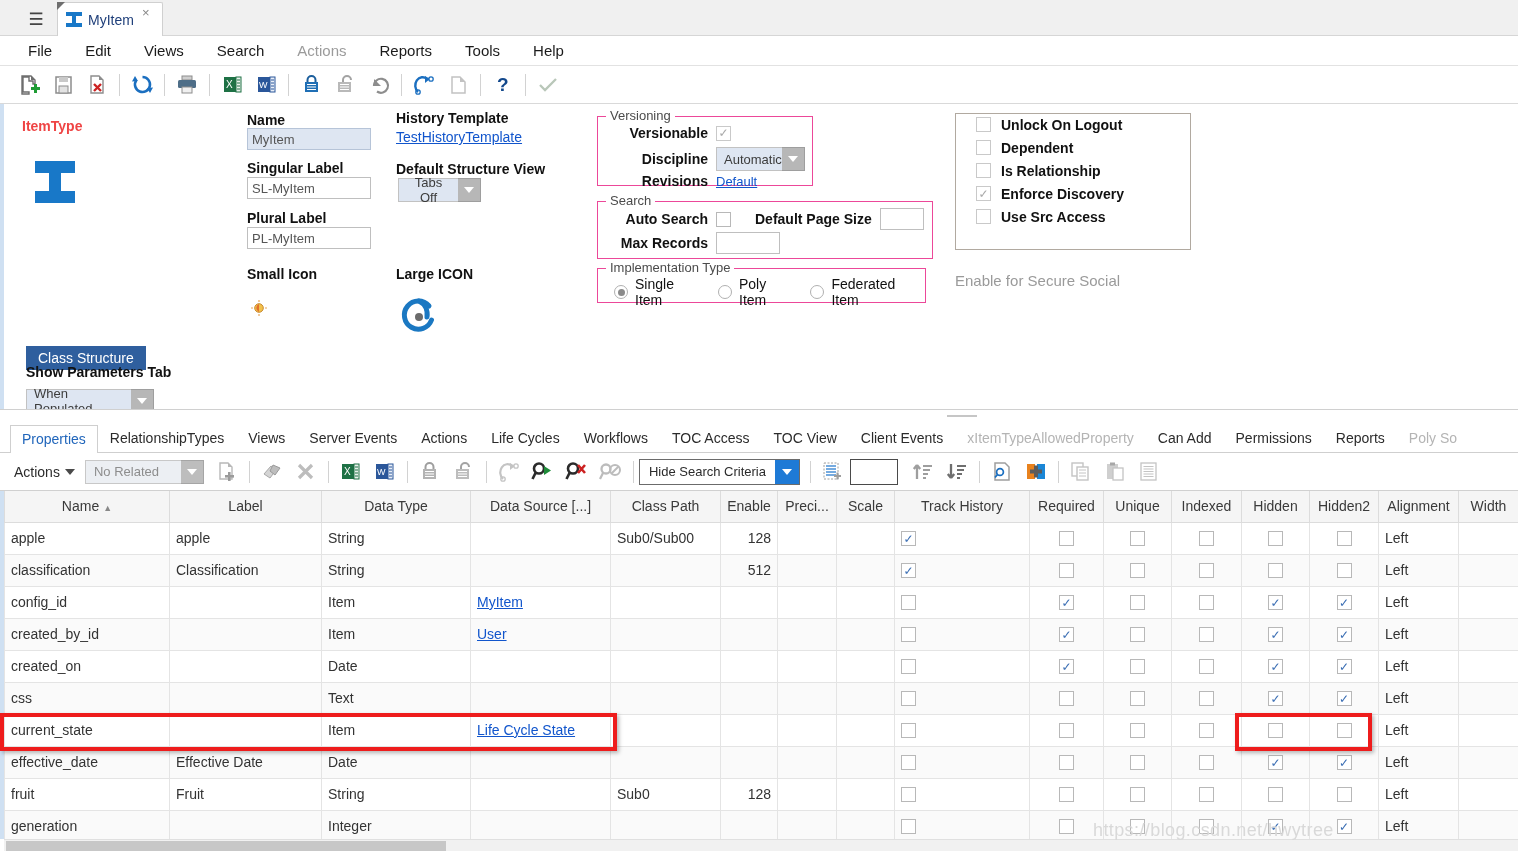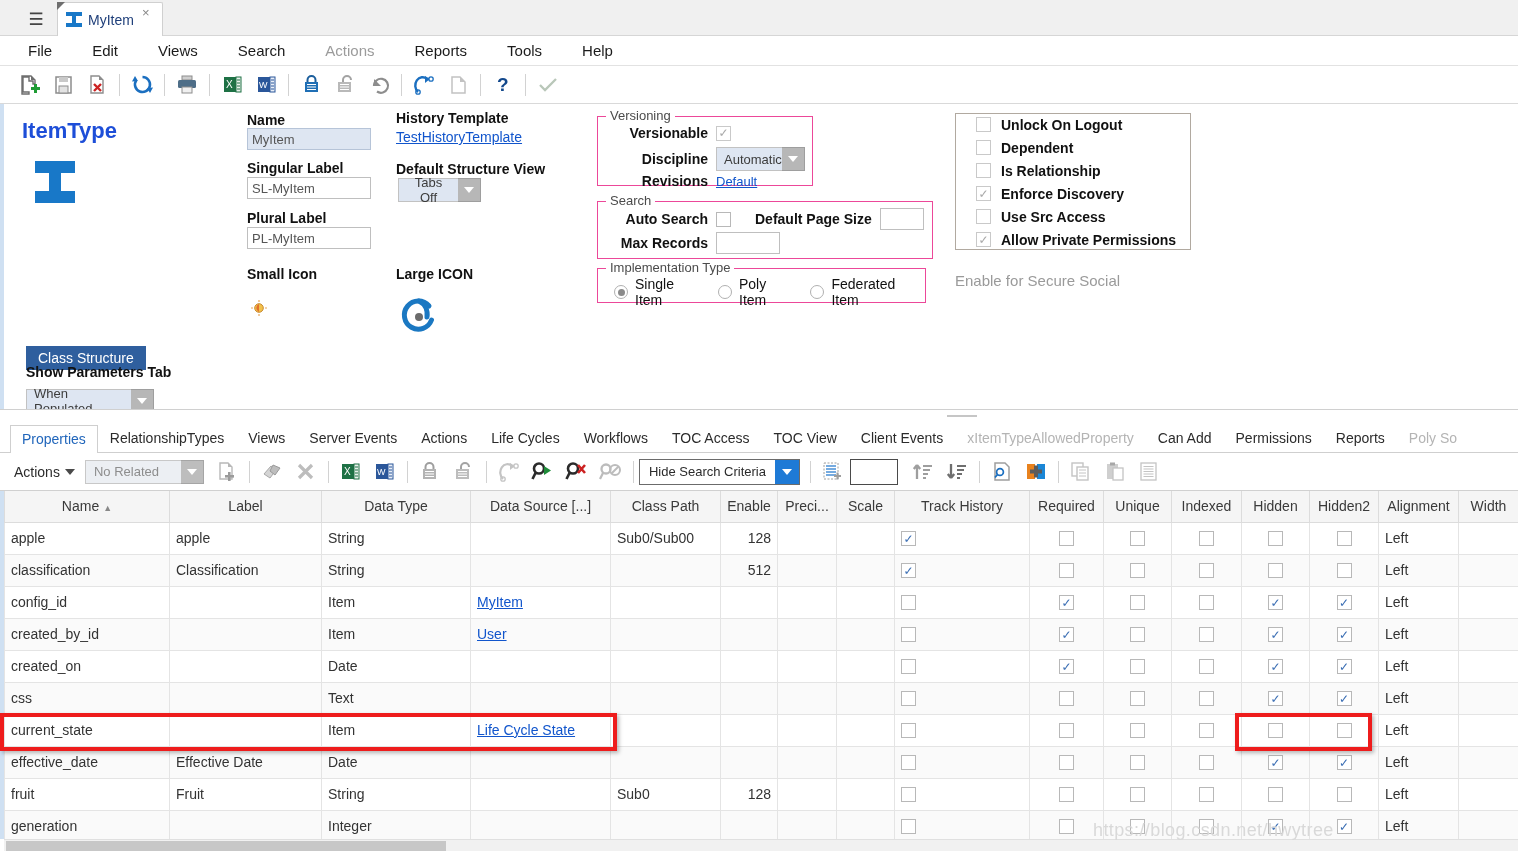--- a/index.html
+++ b/index.html
@@ -43,21 +43,21 @@
   #doc-tab .tab-label{ color:#1f3f7a; font-size:14px; }
   #doc-tab .tab-close{
     color:#888; font-size:13px; margin-left:2px; align-self:flex-start;
     margin-top:2px; cursor:pointer;
   }
 
   
   #menubar{
     position:absolute; left:0; top:36px; width:1518px; height:30px;
     background:#ffffff; border-bottom:1px solid #e2e2e2;
-    display:flex; align-items:center; padding-left:16px; gap:16px;
+    display:flex; align-items:center; padding-left:16px; gap:9px;
   }
   #menubar .mi{
     padding:3px 12px; font-size:15px; color:#1b1b1b; cursor:pointer;
     white-space:nowrap;
   }
   #menubar .mi.dis{ color:#9b9b9b; }
 
   
   #maintoolbar{
     position:absolute; left:0; top:66px; width:1518px; height:38px;
@@ -338,21 +338,21 @@
   <div class="tb-sep"></div>
   <div class="tb-btn">
     <svg width="22" height="21" viewBox="0 0 22 21">
         <path d="M3 11l5 5 11-11" fill="none" stroke="#b9c7b9" stroke-width="2.3"></path>
       </svg>
   </div>
 </div>
 
 <div id="formarea">
 
-  <div style="position:absolute;left:18px;top:14px;font-size:22px;font-weight:bold;color:#1d4ed8;">ItemType</div>
+  <div style="position:absolute;left:18px;top:14px;font-size:14px;font-weight:bold;color:#ef4444;">ItemType</div>
 
   <div style="position:absolute;left:28px;top:55px;">
     <svg width="46" height="46" viewBox="0 0 46 46">
         <rect x="3" y="2" width="40" height="12" fill="#1878c8"></rect>
         <rect x="17" y="14" width="12" height="18" fill="#1878c8"></rect>
         <rect x="3" y="32" width="40" height="12" fill="#1878c8"></rect>
       </svg>
   </div>
 
   <div id="class-structure-btn">Class Structure</div>
@@ -457,24 +457,20 @@
         <span class="cbx ro"></span>
         <span class="lbl-b">Is Relationship</span>
       </div>
       <div style="display: flex; align-items: center; height: 23px; padding-left: 21px; gap: 10px;">
         <span class="cbx ro on"></span>
         <span class="lbl-b">Enforce Discovery</span>
       </div>
       <div style="display: flex; align-items: center; height: 23px; padding-left: 21px; gap: 10px;">
         <span class="cbx ro"></span>
         <span class="lbl-b">Use Src Access</span>
-      </div>
-      <div style="display: flex; align-items: center; height: 23px; padding-left: 21px; gap: 10px;">
-        <span class="cbx ro on"></span>
-        <span class="lbl-b">Allow Private Permissions</span>
       </div>
     </div>
 
   <div class="lbl-g" style="position:absolute;left:951px;top:168px;">Enable for Secure Social</div>
 </div>
 
 <div id="splitter">
     <div class="grip"></div>
   </div>
 

